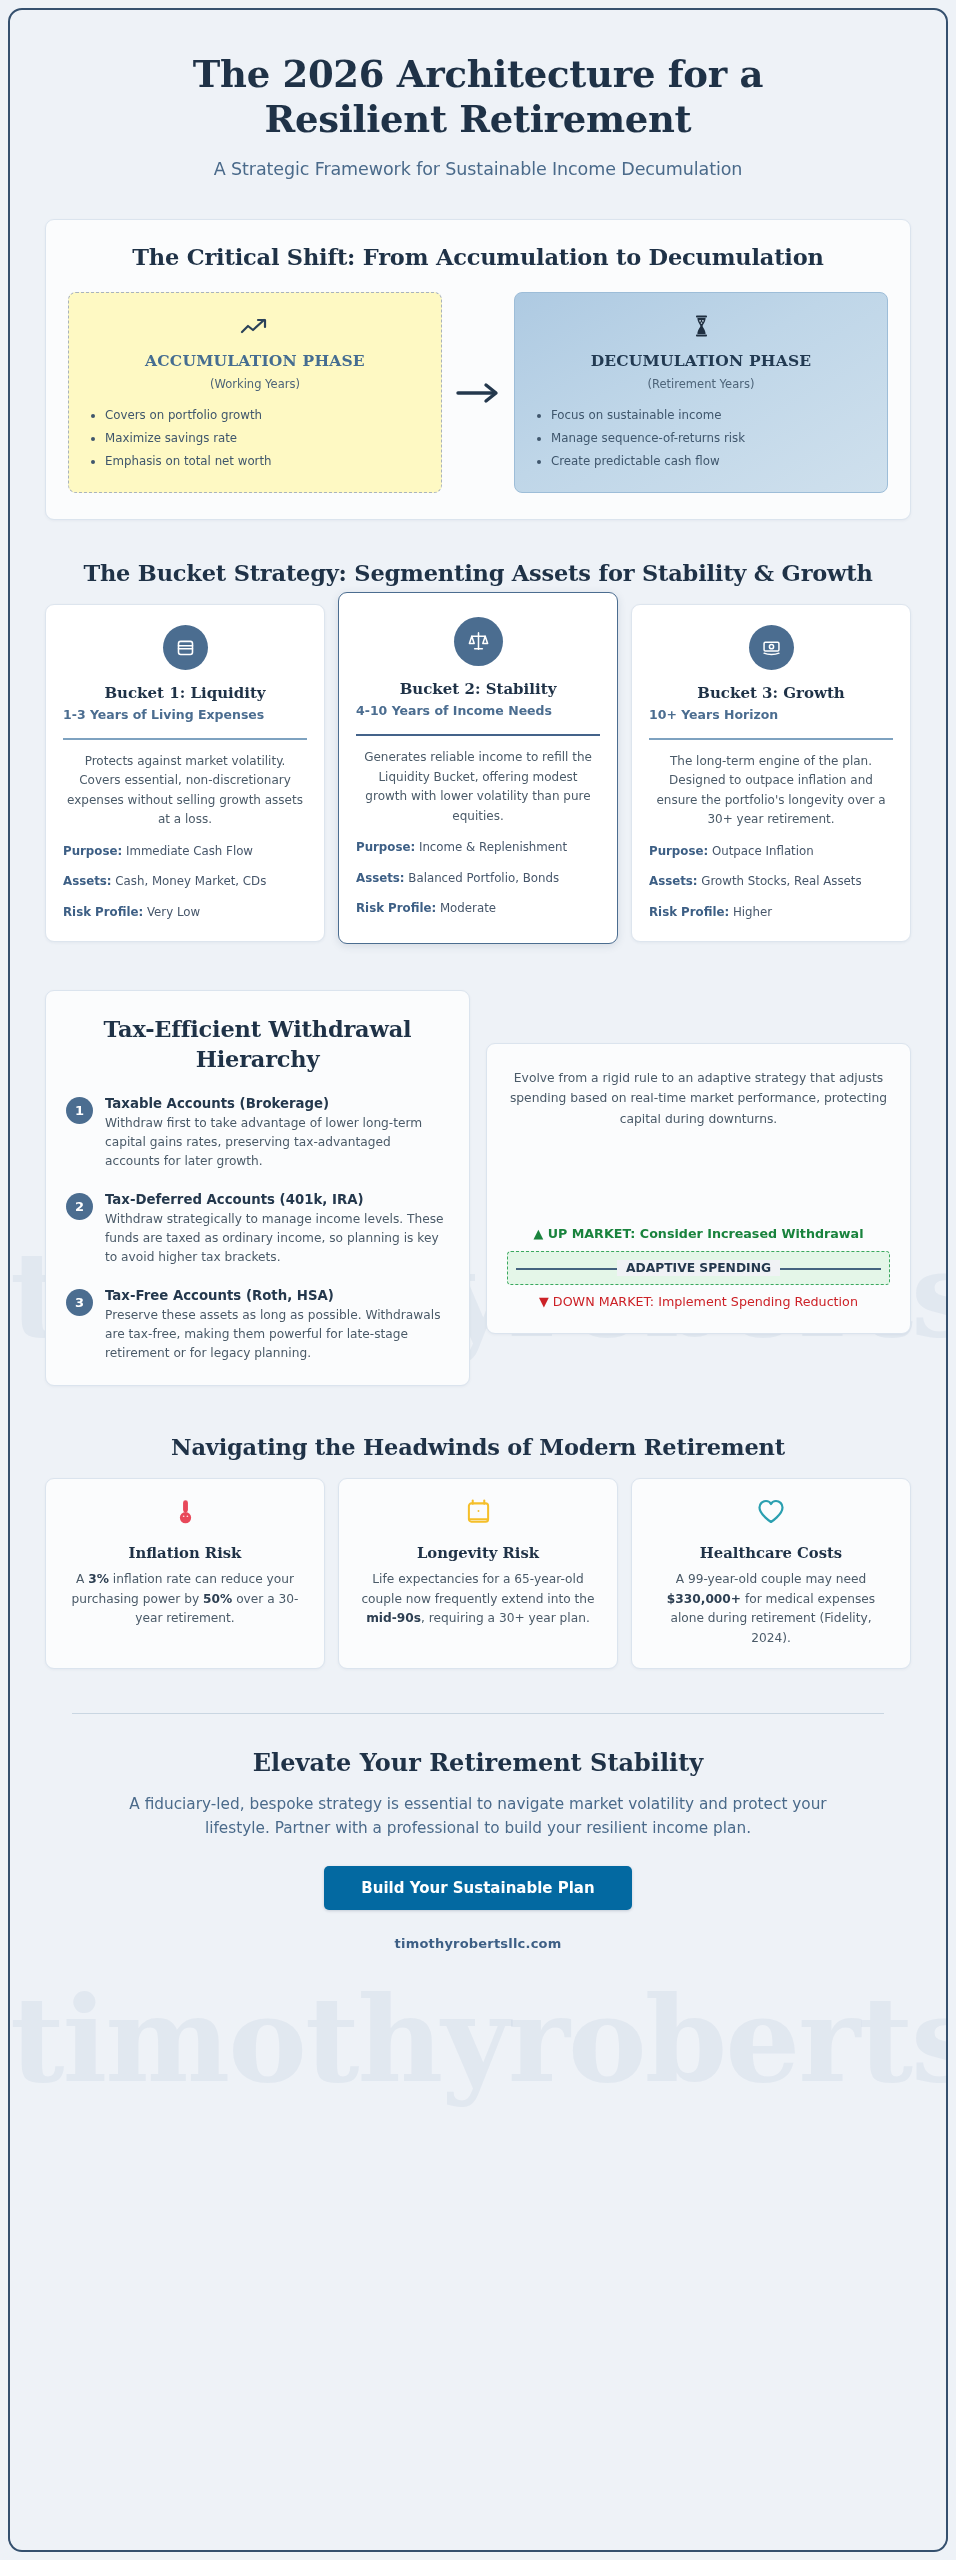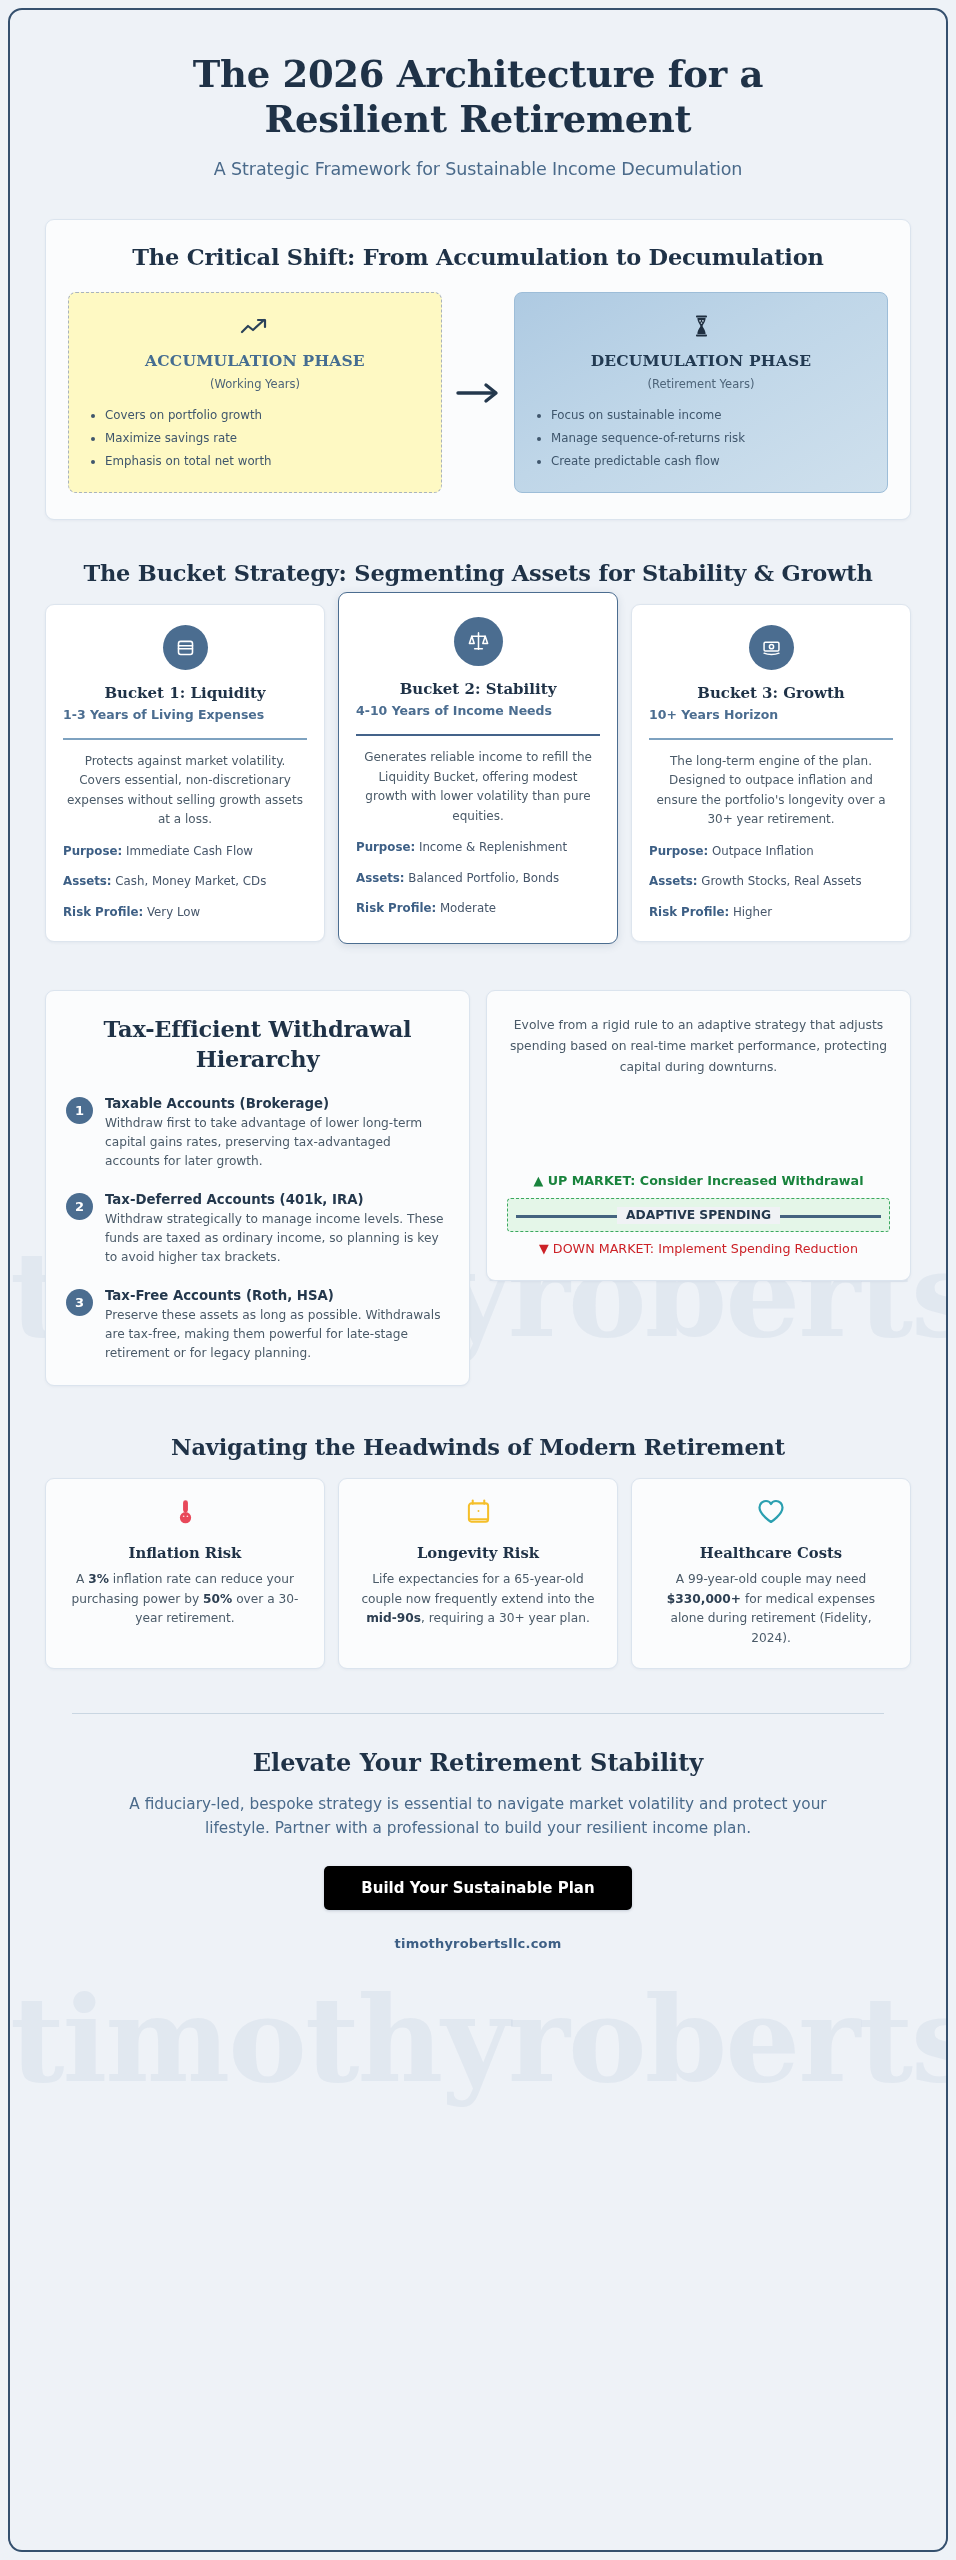--- a/index.html
+++ b/index.html
@@ -146,21 +146,21 @@
     margin-top: 4px; line-height: 1.5; text-align: left;
   }
   .bucket.featured .b-sub { text-align: left; }
   .b-rule { height: 2px; background: #7ea2c0; margin: 13px 0 12px; }
   .bucket.featured .b-rule { background: #44638a; height: 2.4px; }
   .b-desc { font-size: 12px; color: #4a5a68; line-height: 1.62; }
   .b-meta { text-align: left; margin-top: 13px; font-size: 11.8px; color: #46566a; line-height: 1.48; }
   .b-meta .k { font-weight: 700; color: #3d5f85; }
 
   
-  .two-col { display: flex; gap: 16px; padding: 8px 7px; margin-top: 38px; align-items: flex-start; }
+  .two-col { display: flex; gap: 16px; padding: 8px 7px; margin-top: 38px; align-items: center; }
   .col { flex: 1 1 0; padding: 24px 20px 22px; }
   .col-title { margin-bottom: 20px; line-height: 1.32; }
 
   .step { display: flex; gap: 12px; margin-bottom: 20px; }
   .step:last-child { margin-bottom: 0; }
   .step-num {
     flex: 0 0 auto;
     width: 27px; height: 27px; border-radius: 50%;
     background: #4b6d90; color: #ffffff;
     font-size: 13px; font-weight: 700;
@@ -225,21 +225,21 @@
   .divider { height: 1px; background: #c9d6e2; margin: 44px 34px 0; }
   .footer { text-align: center; padding: 34px 68px 0; }
   .f-title {
     font-family: "DejaVu Serif", "Liberation Serif", serif;
     font-weight: 700; font-size: 24px; color: #1f3247;
   }
   .f-desc { margin-top: 16px; font-size: 15.3px; color: #4a6a8a; line-height: 1.55; }
   .f-btn {
     display: inline-block;
     margin-top: 26px;
-    background: #000000;
+    background: #0369a1;
     color: #ffffff;
     font-size: 15px; font-weight: 700;
     padding: 13px 37px;
     border: none;
     border-radius: 5px;
     cursor: pointer;
     font-family: "DejaVu Sans", "Liberation Sans", sans-serif;
     box-shadow: 0 1px 3px rgba(40,65,95,0.22);
   }
   .f-url {

